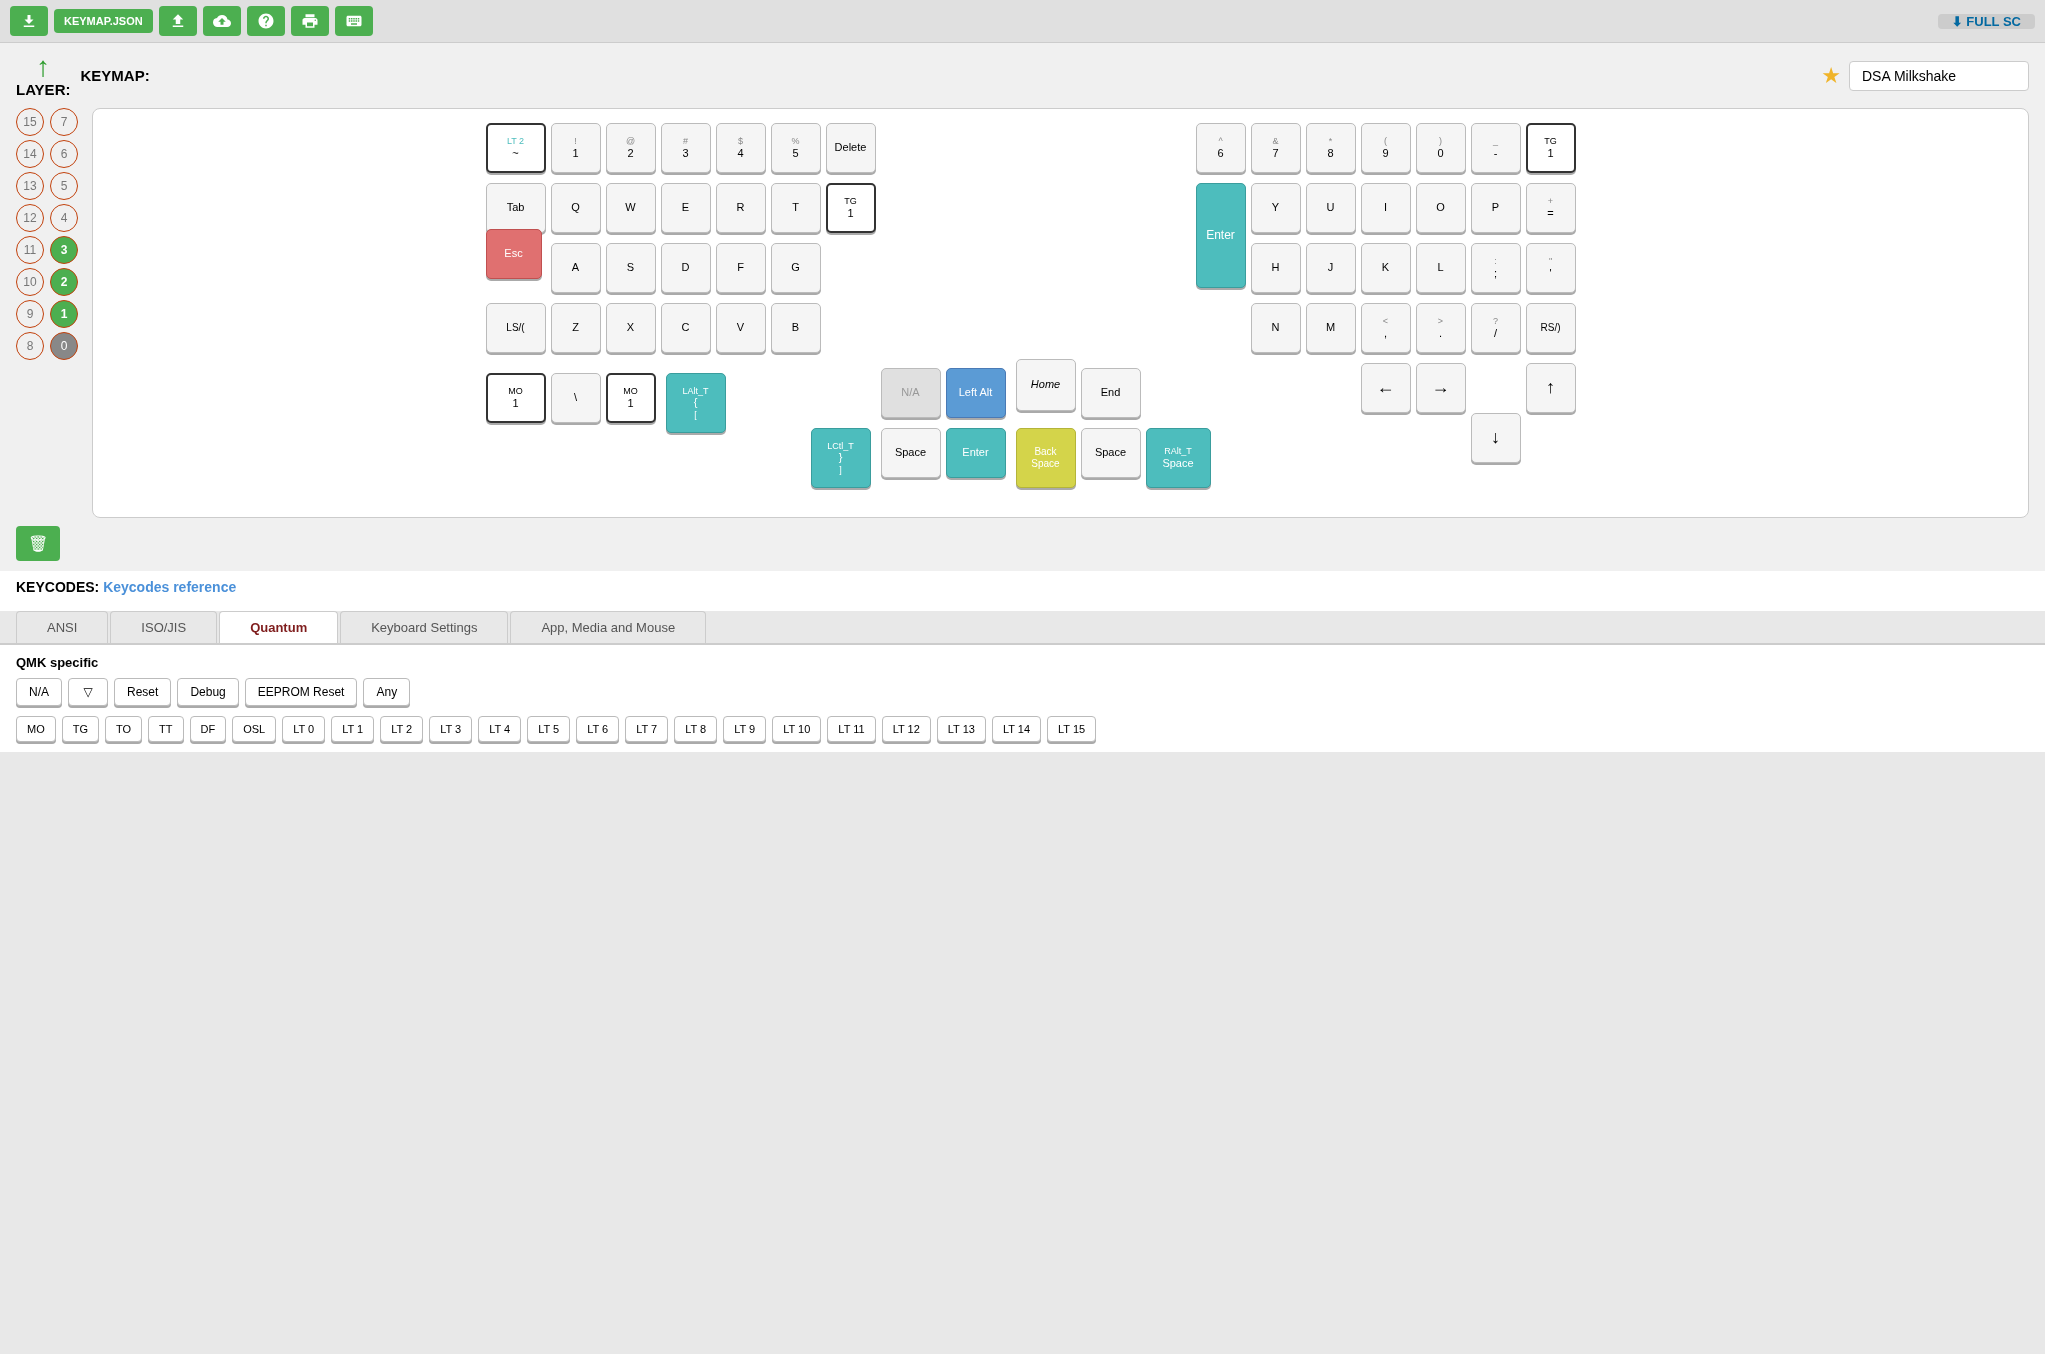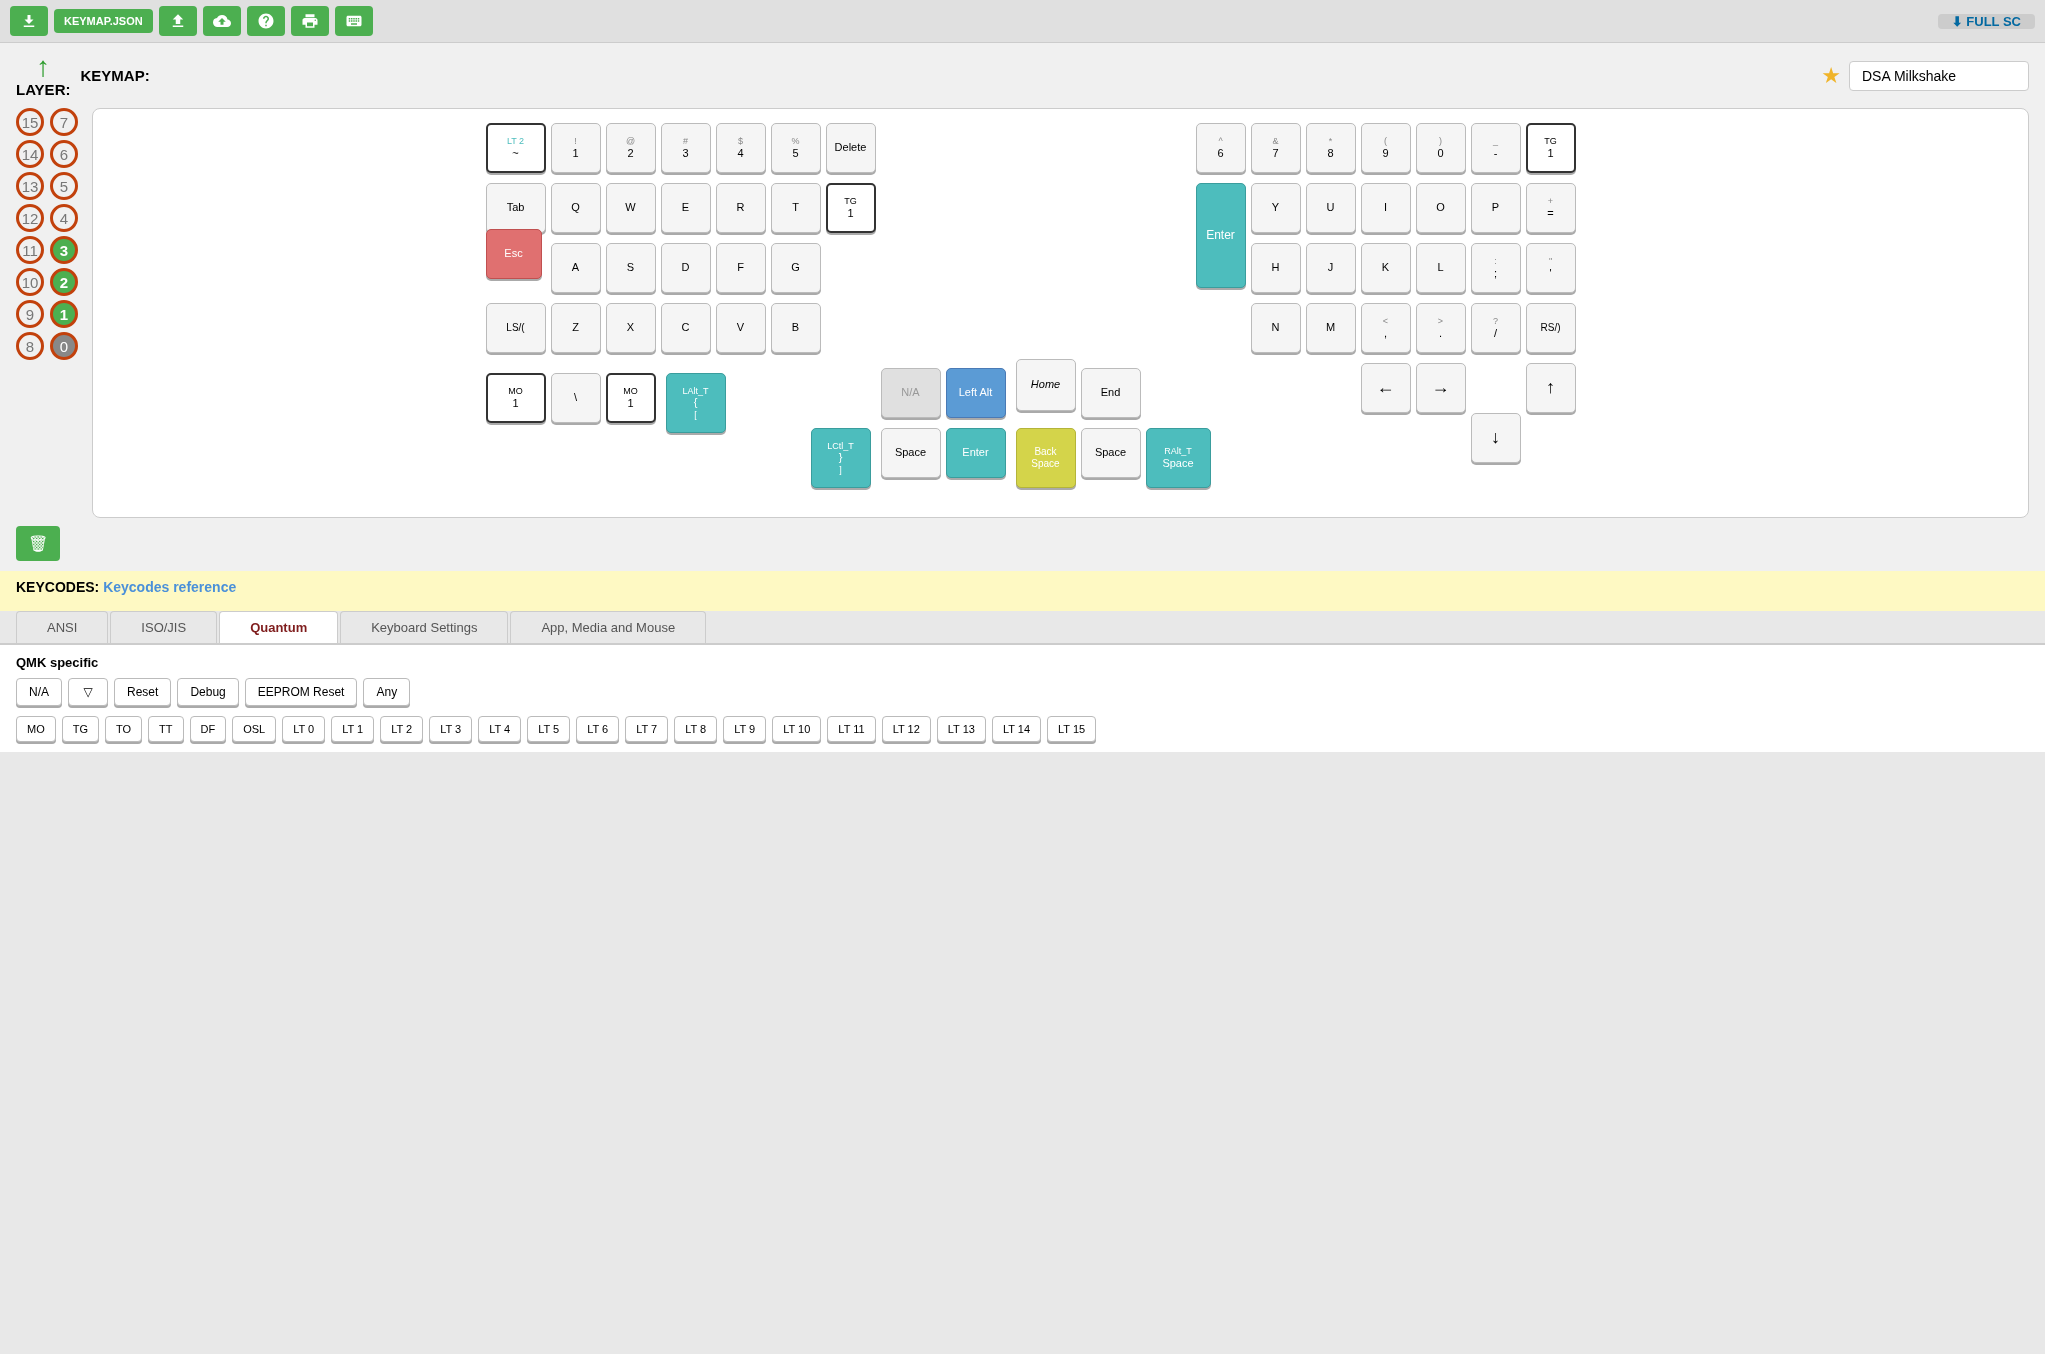--- a/index.html
+++ b/index.html
@@ -97,25 +97,25 @@
     #left-layer-col {
       display: flex;
       flex-direction: column;
       align-items: center;
       gap: 4px;
     }
     .left-num {
       width: 28px;
       height: 28px;
       border-radius: 50%;
-      border: 3px solid #c2410c;
+      border: 1px solid #c2410c;
       display: flex;
       align-items: center;
       justify-content: center;
-      font-size: 15px;
+      font-size: 12px;
       color: #777;
       cursor: pointer;
     }
 
     .keys-count {
       text-align: right;
       color: #888;
       font-size: 13px;
       margin-top: 4px;
     }
@@ -539,21 +539,21 @@
     </div>
 
   </div>
 
   <div id="bottom-controls" style="margin-top:8px;">
     <button class="trash-btn">🗑</button>
   </div>
 
 </div>
 
-<div id="keycodes-section" style="background:#fef9c3;padding:8px 16px;">
+<div id="keycodes-section" style="background:#ffffff;padding:8px 16px;">
   <div id="keycodes-label">
     <span style="font-weight:bold;">KEYCODES:</span>
     <a href="#">Keycodes reference</a>
   </div>
 </div>
 
 <div id="tabs-row" style="display:flex;border-bottom:2px solid #ccc;margin:0 0 0 0;background:#e8e8e8;padding:0 16px;">
   <div class="tab">ANSI</div>
   <div class="tab">ISO/JIS</div>
   <div class="tab active">Quantum</div>

